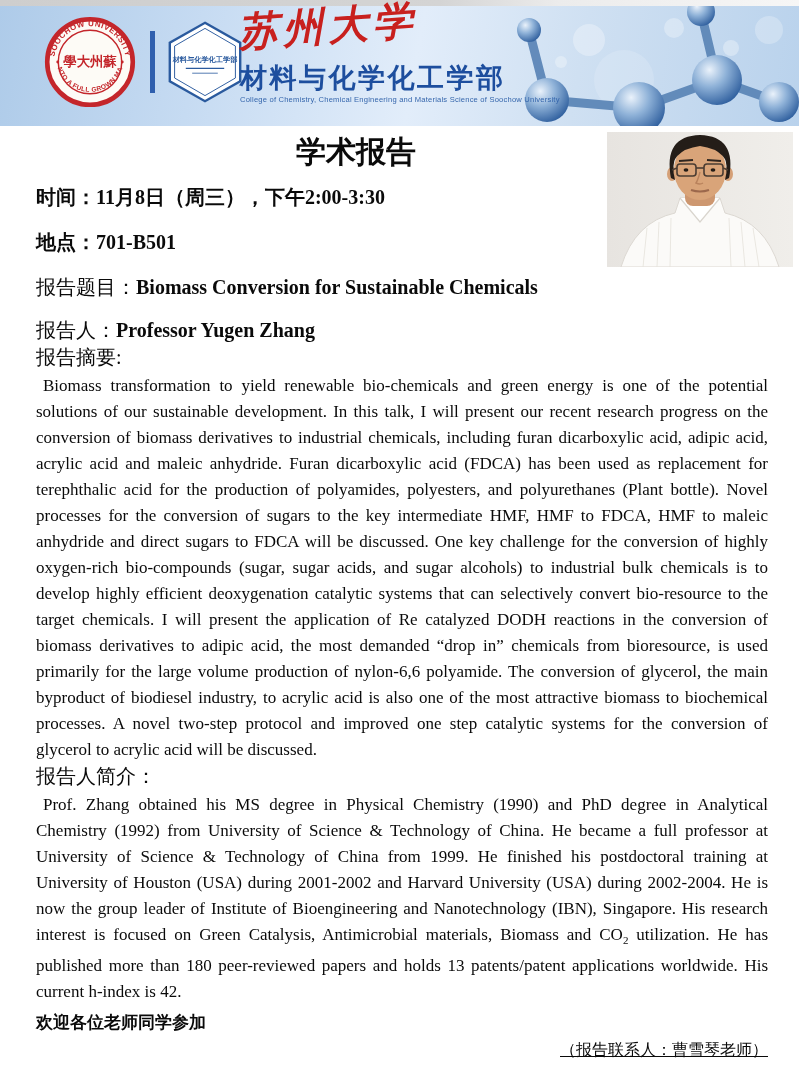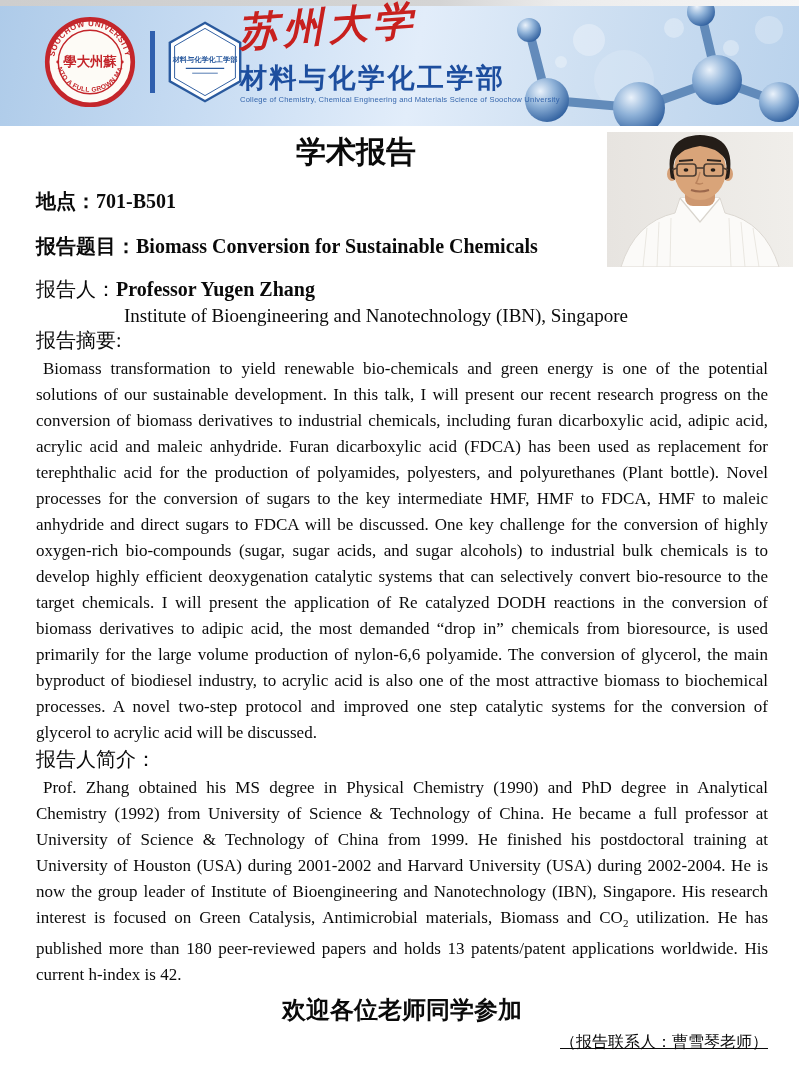--- a/index.html
+++ b/index.html
@@ -45,33 +45,33 @@
   
   .content{position:relative;padding:0 31px 0 36px;}
   .title{
     width:640px;margin:8px 0 0 0;text-align:center;
     font-size:30px;font-weight:bold;line-height:1.2;
   }
   .meta{font-size:20px;font-weight:bold;}
   .row-time{margin-top:14px;}
   .row-venue{margin-top:18px;}
   .row-talk{margin-top:18px;font-size:20px;}
-  .row-talk .lbl{font-weight:bold;}
+  .row-talk .lbl{font-weight:normal;}
   .row-talk .val{font-weight:bold;}
   .row-speaker{margin-top:16px;font-size:20px;}
   .row-speaker .lbl{font-weight:normal;}
   .row-speaker .val{font-weight:bold;}
   .affiliation{margin:2px 0 0 88px;font-size:19px;}
   .sec-label{font-size:20px;}
   .para{
     margin-top:2px;font-size:17px;line-height:26px;
     text-align:justify;text-indent:7px;
   }
   .para sub{font-size:11px;}
-  .closing{margin-top:6px;text-align:center;font-size:24px;font-weight:bold;}
+  .closing{margin-top:6px;font-size:17px;font-weight:bold;}
   .contact{margin-top:6px;text-align:right;font-size:16px;padding-right:0px;text-decoration:underline;}
 </style>
 </head>
 <body>
 
 <div class="page">
 
   <div class="banner">
     <svg class="molecules" viewBox="0 0 330 126" aria-hidden="true">
       <defs>
@@ -185,34 +185,36 @@
     <ellipse cx="106" cy="38" rx="2.4" ry="1.8" fill="#241c16"></ellipse>
 
     <path d="M93,40 Q91,48 89,51 Q93,53 96,51" fill="none" stroke="#b9825c" stroke-width="1.4"></path>
     <path d="M84,58 Q93,61 102,58" fill="none" stroke="#9c684c" stroke-width="2"></path>
   </svg>
 
   <div class="content">
 
     <h1 class="title">学术报告</h1>
 
+    <div class="meta row-time">
+      <span>时间：</span><span>11月8日（周三），下午2:00-3:30</span>
+    </div>
 
     <div class="meta row-venue">
       <span>地点：</span><span>701-B501</span>
     </div>
 
     <div class="row-talk">
       <span class="lbl">报告题目：</span><span class="val">Biomass Conversion for Sustainable Chemicals</span>
     </div>
 
     <div class="row-speaker">
       <span class="lbl">报告人：</span><span class="val">Professor Yugen Zhang</span>
     </div>
 
-    <div class="affiliation">Institute of Bioengineering and Nanotechnology (IBN), Singapore</div>
 
     <div class="sec-label">报告摘要:</div>
 
     <div class="para">Biomass transformation to yield renewable bio-chemicals and green energy is one of the potential solutions of our sustainable development. In this talk, I will present our recent research progress on the conversion of biomass derivatives to industrial chemicals, including furan dicarboxylic acid, adipic acid, acrylic acid and maleic anhydride. Furan dicarboxylic acid (FDCA) has been used as replacement for terephthalic acid for the production of polyamides, polyesters, and polyurethanes (Plant bottle). Novel processes for the conversion of sugars to the key intermediate HMF, HMF to FDCA, HMF to maleic anhydride and direct sugars to FDCA will be discussed. One key challenge for the conversion of highly oxygen-rich bio-compounds (sugar, sugar acids, and sugar alcohols) to industrial bulk chemicals is to develop highly efficient deoxygenation catalytic systems that can selectively convert bio-resource to the target chemicals. I will present the application of Re catalyzed DODH reactions in the conversion of biomass derivatives to adipic acid, the most demanded “drop in” chemicals from bioresource, is used primarily for the large volume production of nylon-6,6 polyamide. The conversion of glycerol, the main byproduct of biodiesel industry, to acrylic acid is also one of the most attractive biomass to biochemical processes. A novel two-step protocol and improved one step catalytic systems for the conversion of glycerol to acrylic acid will be discussed.</div>
 
     <div class="sec-label">报告人简介：</div>
 
     <div class="para"><span>Prof. Zhang obtained his MS degree in Physical Chemistry (1990) and PhD degree in Analytical Chemistry (1992) from University of Science &amp; Technology of China. He became a full professor at University of Science &amp; Technology of China from 1999. He finished his postdoctoral training at University of Houston (USA) during 2001-2002 and Harvard University (USA) during 2002-2004. He is now the group leader of Institute of Bioengineering and Nanotechnology (IBN), Singapore. His research interest is focused on Green Catalysis, Antimicrobial materials,  Biomass and CO</span><sub>2</sub><span> utilization. He has published more than 180 peer-reviewed papers and holds 13 patents/patent applications worldwide. His current h-index is 42.</span></div>
 
     <div class="closing">欢迎各位老师同学参加</div>

